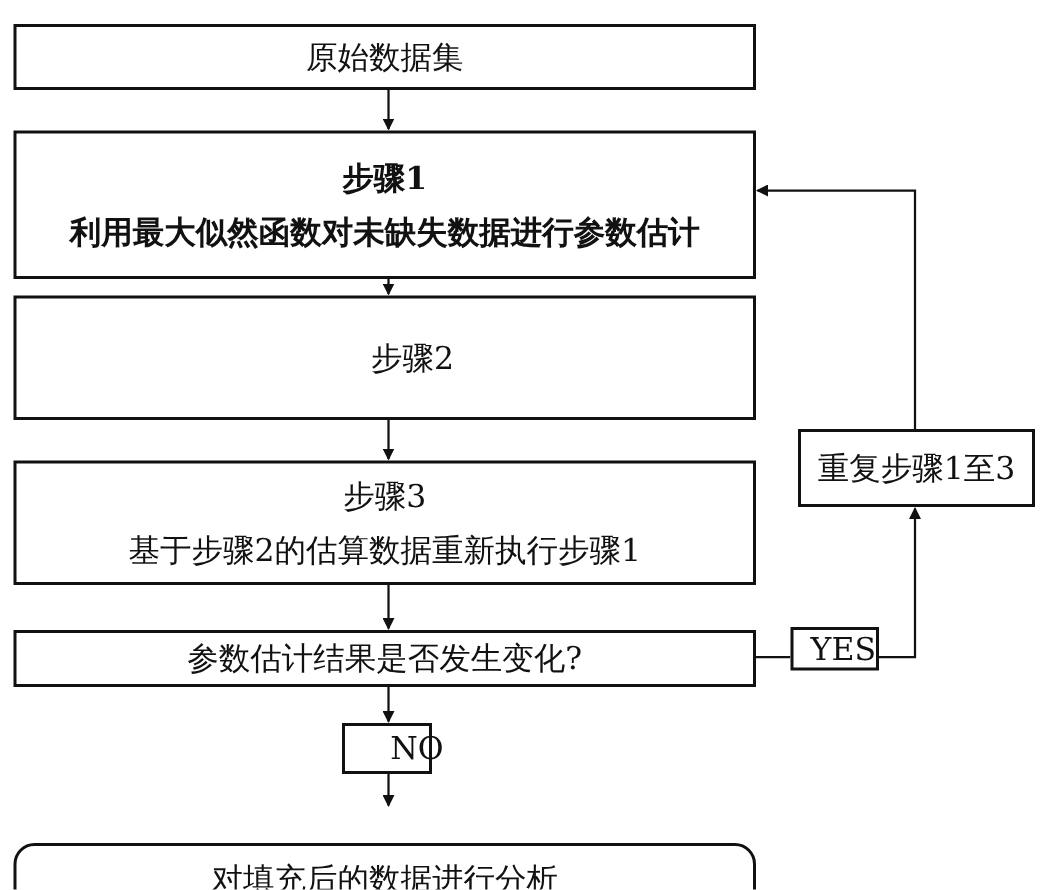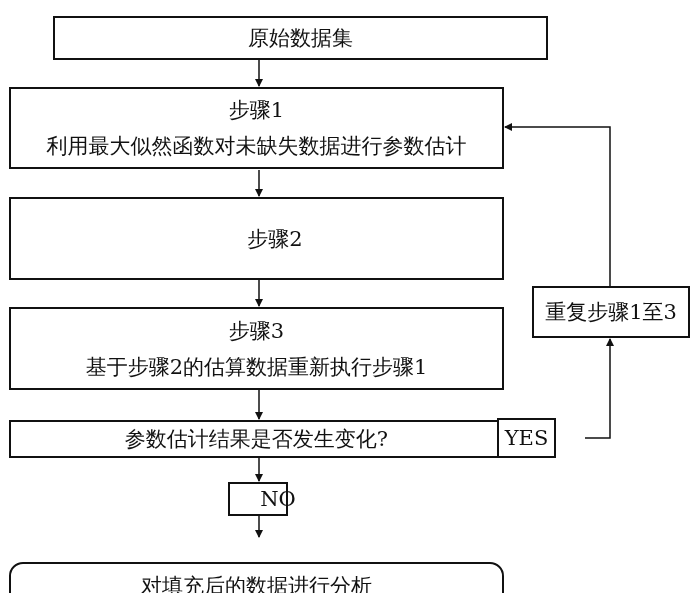--- a/index.html
+++ b/index.html
@@ -25,43 +25,43 @@
   <line x1="259" y1="170" x2="259" y2="196" stroke="#111" stroke-width="1.5" marker-end="url(#ah)"></line>
   <line x1="259" y1="280" x2="259" y2="306" stroke="#111" stroke-width="1.5" marker-end="url(#ah)"></line>
   <line x1="259" y1="390" x2="259" y2="419" stroke="#111" stroke-width="1.5" marker-end="url(#ah)"></line>
   <line x1="259" y1="458" x2="259" y2="481" stroke="#111" stroke-width="1.5" marker-end="url(#ah)"></line>
   <line x1="259" y1="516" x2="259" y2="537" stroke="#111" stroke-width="1.5" marker-end="url(#ah)"></line>
   <line x1="503" y1="438" x2="527" y2="438" stroke="#111" stroke-width="1.5"></line>
   <polyline points="585,438 610,438 610,339" fill="none" stroke="#111" stroke-width="1.5" marker-end="url(#ah)"></polyline>
   <polyline points="610,286 610,127 505,127" fill="none" stroke="#111" stroke-width="1.5" marker-end="url(#ah)"></polyline>
 </svg>
 
-<div class="box" style="left:9px;top:16px;width:495px;height:44px;margin-left:44px;">
+<div class="box" style="left:9px;top:16px;width:495px;height:44px;">
   <span class="t">原始数据集</span>
 </div>
 
-<div class="box" style="left:9px;top:87px;width:495px;height:82px;">
+<div class="box" style="left:9px;top:87px;width:495px;height:99px;font-weight:bold;">
   <span class="t">步骤1</span>
   <span class="t">利用最大似然函数对未缺失数据进行参数估计</span>
 </div>
 
 <div class="box" style="left:9px;top:197px;width:495px;height:83px;padding-left:37px;">
   <span class="t">步骤2</span>
 </div>
 
 <div class="box" style="left:9px;top:307px;width:495px;height:83px;">
   <span class="t">步骤3</span>
   <span class="t">基于步骤2的估算数据重新执行步骤1</span>
 </div>
 
 <div class="box" style="left:9px;top:420px;width:495px;height:38px;">
   <span class="t">参数估计结果是否发生变化?</span>
 </div>
 
-<div class="box" style="left:497px;top:418px;width:59px;height:40px;">
+<div class="box" style="left:527px;top:418px;width:59px;height:29px;align-items:flex-end;">
   <span class="t">YES</span>
 </div>
 
 <div class="box" style="left:532px;top:286px;width:158px;height:52px;">
   <span class="t">重复步骤1至3</span>
 </div>
 
 <div class="box" style="left:228px;top:482px;width:60px;height:34px;padding-left:40px;">
   <span class="t">NO</span>
 </div>

